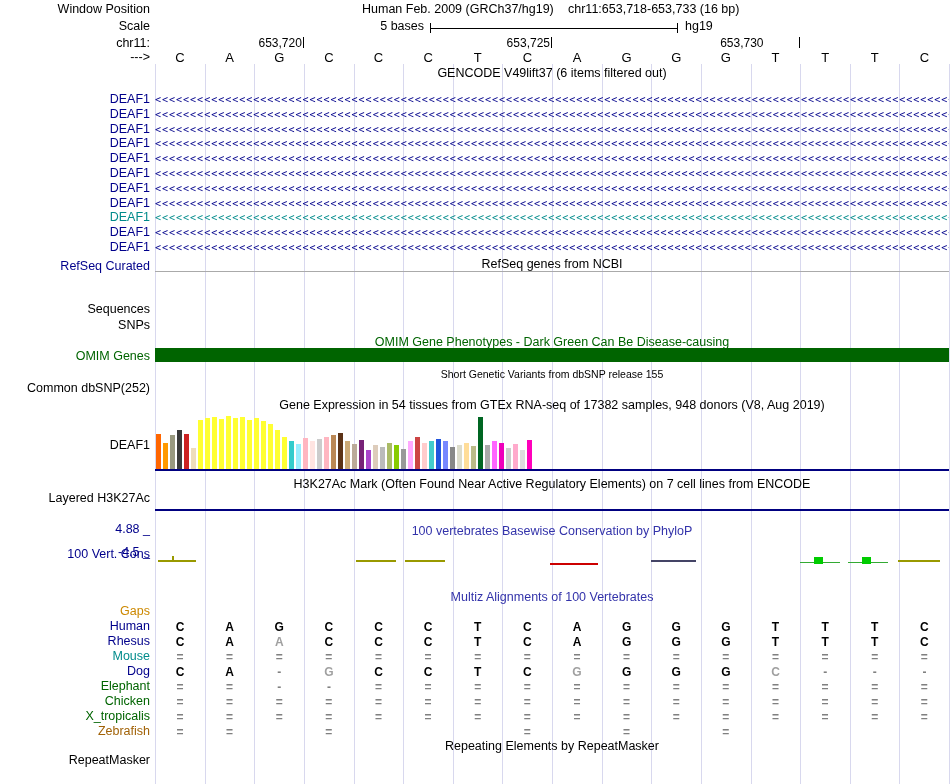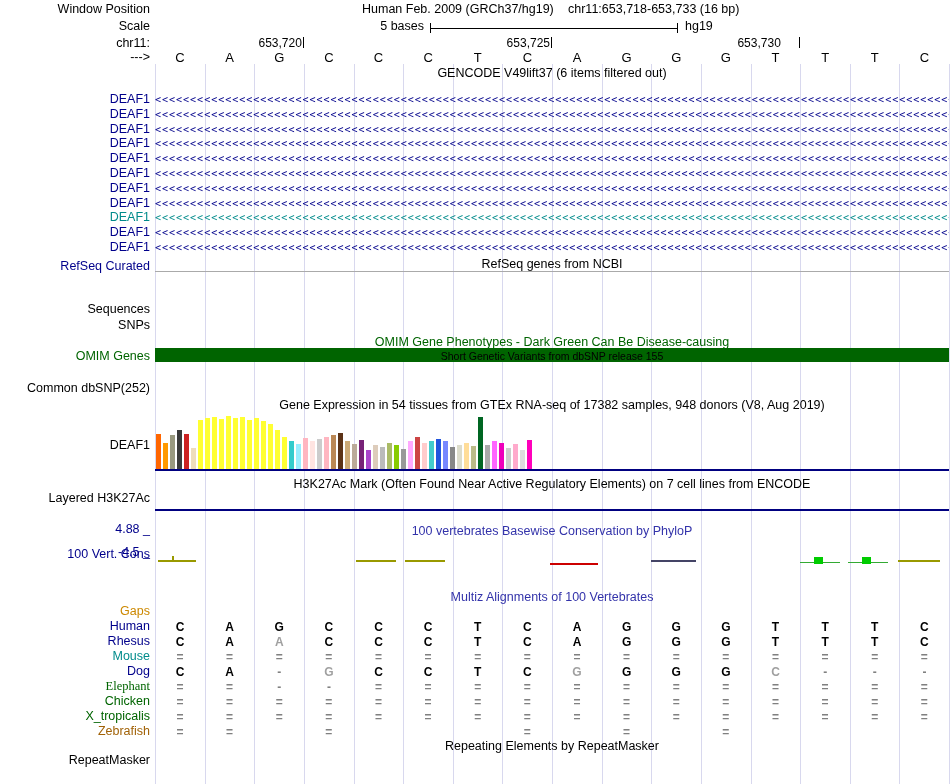--- a/index.html
+++ b/index.html
@@ -65,21 +65,21 @@
   <div class="abs" style="left:430px;top:23px;width:1px;height:10px;background:#000"></div>
   <div class="abs" style="left:677px;top:23px;width:1px;height:10px;background:#000"></div>
   <div class="abs" style="left:685px;top:19px">hg19</div>
 
   <div class="lbl" style="top:36px">chr11:</div>
   <div id="coord-row">
       <div class="abs coord-label" style="left: 223.875px; top: 36px; width: 78px; text-align: right;">653,720</div>
       <div class="abs" style="left: 302.875px; top: 37px; width: 1px; height: 11px; background: rgb(0, 0, 0);"></div>
       <div class="abs coord-label" style="left: 472px; top: 36px; width: 78px; text-align: right;">653,725</div>
       <div class="abs" style="left: 551px; top: 37px; width: 1px; height: 11px; background: rgb(0, 0, 0);"></div>
-      <div class="abs coord-label" style="left: 720.125px; top: 36px; width: 78px; text-align: center;">653,730</div>
+      <div class="abs coord-label" style="left: 720.125px; top: 36px; width: 78px; text-align: left;">653,730</div>
       <div class="abs" style="left: 799.125px; top: 37px; width: 1px; height: 11px; background: rgb(0, 0, 0);"></div>
     </div>
 
   <div class="lbl" style="top:50px">---&gt;</div>
   <div id="bases-row">
       <div class="base-letter" style="left: 155px;">C</div>
       <div class="base-letter" style="left: 204.625px;">A</div>
       <div class="base-letter" style="left: 254.25px;">G</div>
       <div class="base-letter" style="left: 303.875px;">C</div>
       <div class="base-letter" style="left: 353.5px;">C</div>
@@ -126,21 +126,21 @@
   <div class="abs" style="left:155px;top:271px;width:794px;height:1px;background:#AAAAAA"></div>
   <div class="lbl navy" style="top:259px">RefSeq Curated</div>
 
   <div class="lbl" style="top:302px">Sequences</div>
   <div class="lbl" style="top:318px">SNPs</div>
 
   <div class="ctitle green" style="top:335px">OMIM Gene Phenotypes - Dark Green Can Be Disease-causing</div>
   <div class="lbl green" style="top:349px">OMIM Genes</div>
   <div class="abs" id="omim-bar" style="left: 155px; top: 348px; width: 794px; height: 14px; background: rgb(0, 100, 0);"></div>
 
-  <div class="ctitle small" style="top:349px">Short Genetic Variants from dbSNP release 155</div>
+  <div class="ctitle small" style="top:367px">Short Genetic Variants from dbSNP release 155</div>
   <div class="lbl" style="top:381px">Common dbSNP(252)</div>
 
   <div class="ctitle" style="top:398px">Gene Expression in 54 tissues from GTEx RNA-seq of 17382 samples, 948 donors (V8, Aug 2019)</div>
   <div class="lbl" style="top:438px">DEAF1</div>
   <div id="gtex-bars">
       <div style="width: 5px; height: 36px; background: rgb(255, 102, 0); flex: 0 0 auto;"></div>
       <div style="width: 5px; height: 27px; background: rgb(255, 153, 0); flex: 0 0 auto;"></div>
       <div style="width: 5px; height: 35px; background: rgb(153, 153, 128); flex: 0 0 auto;"></div>
       <div style="width: 5px; height: 40px; background: rgb(58, 58, 58); flex: 0 0 auto;"></div>
       <div style="width: 5px; height: 36px; background: rgb(204, 34, 34); flex: 0 0 auto;"></div>
@@ -282,21 +282,21 @@
       <div class="mz-cell" style="left: 452.75px; top: 665px; color: rgb(0, 0, 0);">T</div>
       <div class="mz-cell" style="left: 502.375px; top: 665px; color: rgb(0, 0, 0);">C</div>
       <div class="mz-cell" style="left: 552px; top: 665px; color: rgb(160, 160, 160);">G</div>
       <div class="mz-cell" style="left: 601.625px; top: 665px; color: rgb(0, 0, 0);">G</div>
       <div class="mz-cell" style="left: 651.25px; top: 665px; color: rgb(0, 0, 0);">G</div>
       <div class="mz-cell" style="left: 700.875px; top: 665px; color: rgb(0, 0, 0);">G</div>
       <div class="mz-cell" style="left: 750.5px; top: 665px; color: rgb(160, 160, 160);">C</div>
       <div class="mz-cell" style="left: 800.125px; top: 665px; color: rgb(128, 128, 128);">-</div>
       <div class="mz-cell" style="left: 849.75px; top: 665px; color: rgb(128, 128, 128);">-</div>
       <div class="mz-cell" style="left: 899.375px; top: 665px; color: rgb(128, 128, 128);">-</div>
-      <div class="lbl" style="top: 679px; color: rgb(0, 100, 0); font-family: Liberation Serif, serif;">Elephant</div>
+      <div class="lbl" style="top: 679px; color: rgb(0, 100, 0);">Elephant</div>
       <div class="mz-cell" style="left: 155px; top: 680px; color: rgb(128, 128, 128);">=</div>
       <div class="mz-cell" style="left: 204.625px; top: 680px; color: rgb(128, 128, 128);">=</div>
       <div class="mz-cell" style="left: 254.25px; top: 680px; color: rgb(128, 128, 128);">-</div>
       <div class="mz-cell" style="left: 303.875px; top: 680px; color: rgb(128, 128, 128);">-</div>
       <div class="mz-cell" style="left: 353.5px; top: 680px; color: rgb(128, 128, 128);">=</div>
       <div class="mz-cell" style="left: 403.125px; top: 680px; color: rgb(128, 128, 128);">=</div>
       <div class="mz-cell" style="left: 452.75px; top: 680px; color: rgb(128, 128, 128);">=</div>
       <div class="mz-cell" style="left: 502.375px; top: 680px; color: rgb(128, 128, 128);">=</div>
       <div class="mz-cell" style="left: 552px; top: 680px; color: rgb(128, 128, 128);">=</div>
       <div class="mz-cell" style="left: 601.625px; top: 680px; color: rgb(128, 128, 128);">=</div>

